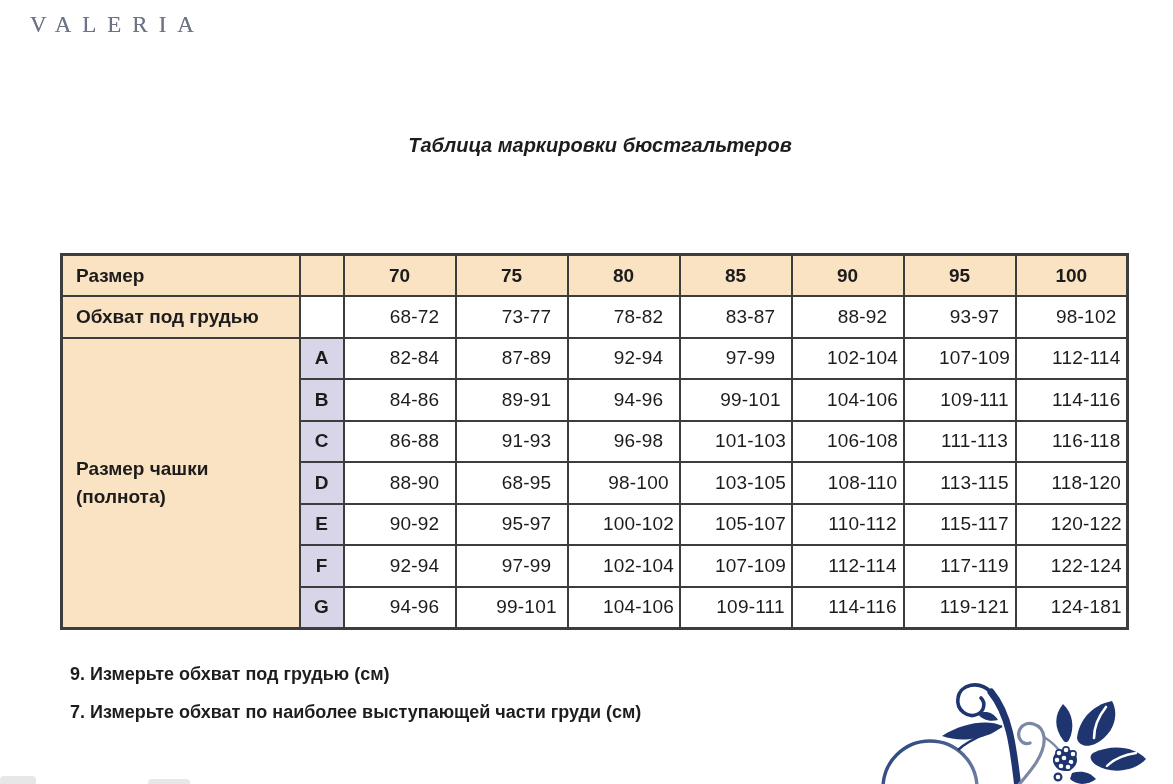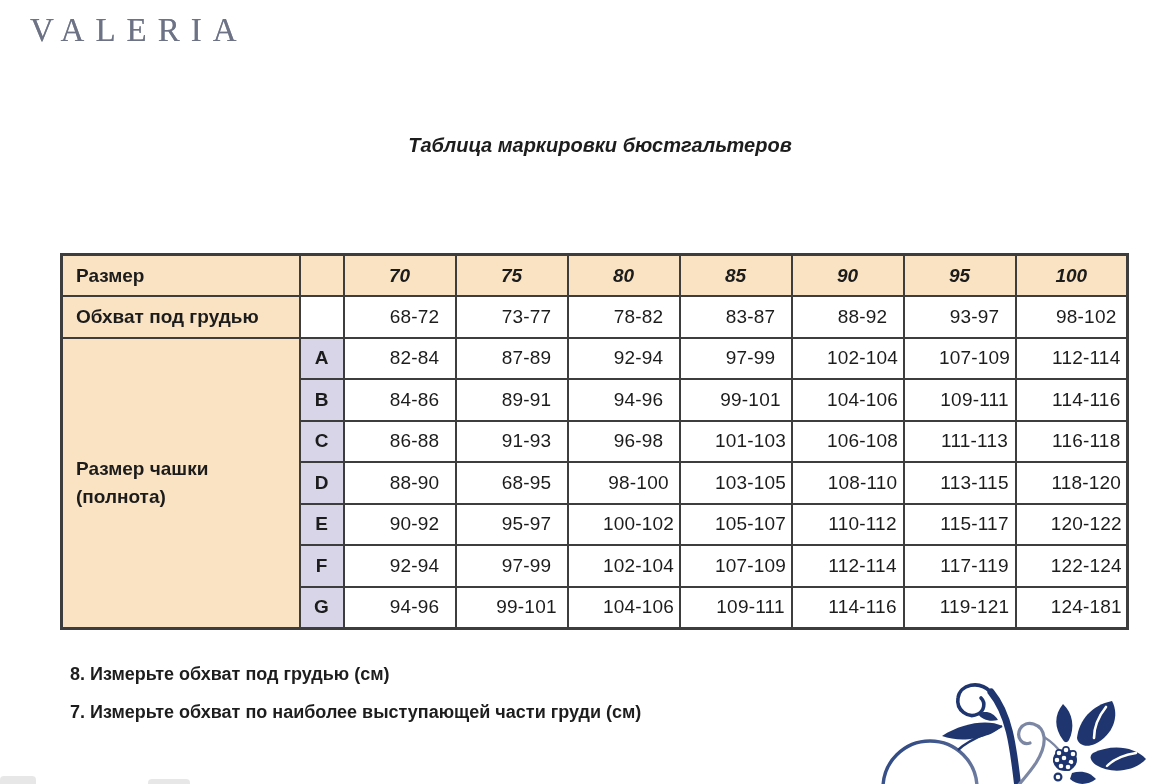--- a/index.html
+++ b/index.html
@@ -11,21 +11,21 @@
     background: #ffffff;
     overflow: hidden;
     font-family: "Liberation Sans", sans-serif;
     color: #1c1c1c;
   }
   .logo {
     position: absolute;
     left: 30px;
     top: 12px;
     font-family: "Liberation Serif", serif;
-    font-size: 33px;
+    font-size: 23px;
     font-weight: 400;
     letter-spacing: 11px;
     color: #6d7385;
     text-shadow: 0 0 0.4px #9aa0b0;
   }
   .title {
     position: absolute;
     left: 60px;
     top: 134px;
     width: 1080px;
@@ -53,21 +53,21 @@
     vertical-align: middle;
   }
   .size-table td.lbl {
     width: 238px;
     text-align: left;
     padding-left: 13px;
     font-weight: bold;
   }
   .size-table td.narrow { width: 44px; text-align: center; font-weight: bold; }
   .size-table td.col { width: 112px; text-align: center; }
-  .size-table td.hdr { font-weight: bold; font-style: italic; }
+  .size-table td.hdr { font-weight: bold; }
   .size-table td.val { font-weight: normal; letter-spacing: 0.2px; padding-left: 30px; }
   .peach { background: #fae3c3 !important; }
   .lavender { background: #d8d5e9 !important; }
   .cup-lbl {
     font-weight: bold;
     line-height: 1.45;
     font-size: 19px;
   }
   .notes {
     position: absolute;
@@ -202,21 +202,21 @@
         <td class="col val">104-106</td>
         <td class="col val">109-111</td>
         <td class="col val">114-116</td>
         <td class="col val">119-121</td>
         <td class="col val">124-181</td>
       </tr>
     </tbody>
   </table>
 
   <div class="notes">
-    <div class="note">8. Измерьте обхват под грудью (см)</div>
+    <div class="note">9. Измерьте обхват под грудью (см)</div>
     <div class="note">7. Измерьте обхват по наиболее выступающей части груди (см)</div>
   </div>
 
   <div class="ornament">
     <svg width="304" height="108" viewBox="0 0 304 108">
       <defs>
         <linearGradient id="circGrad" x1="0" y1="0" x2="1" y2="1">
           <stop offset="0" stop-color="#24407e"></stop>
           <stop offset="1" stop-color="#8a93ad"></stop>
         </linearGradient>

